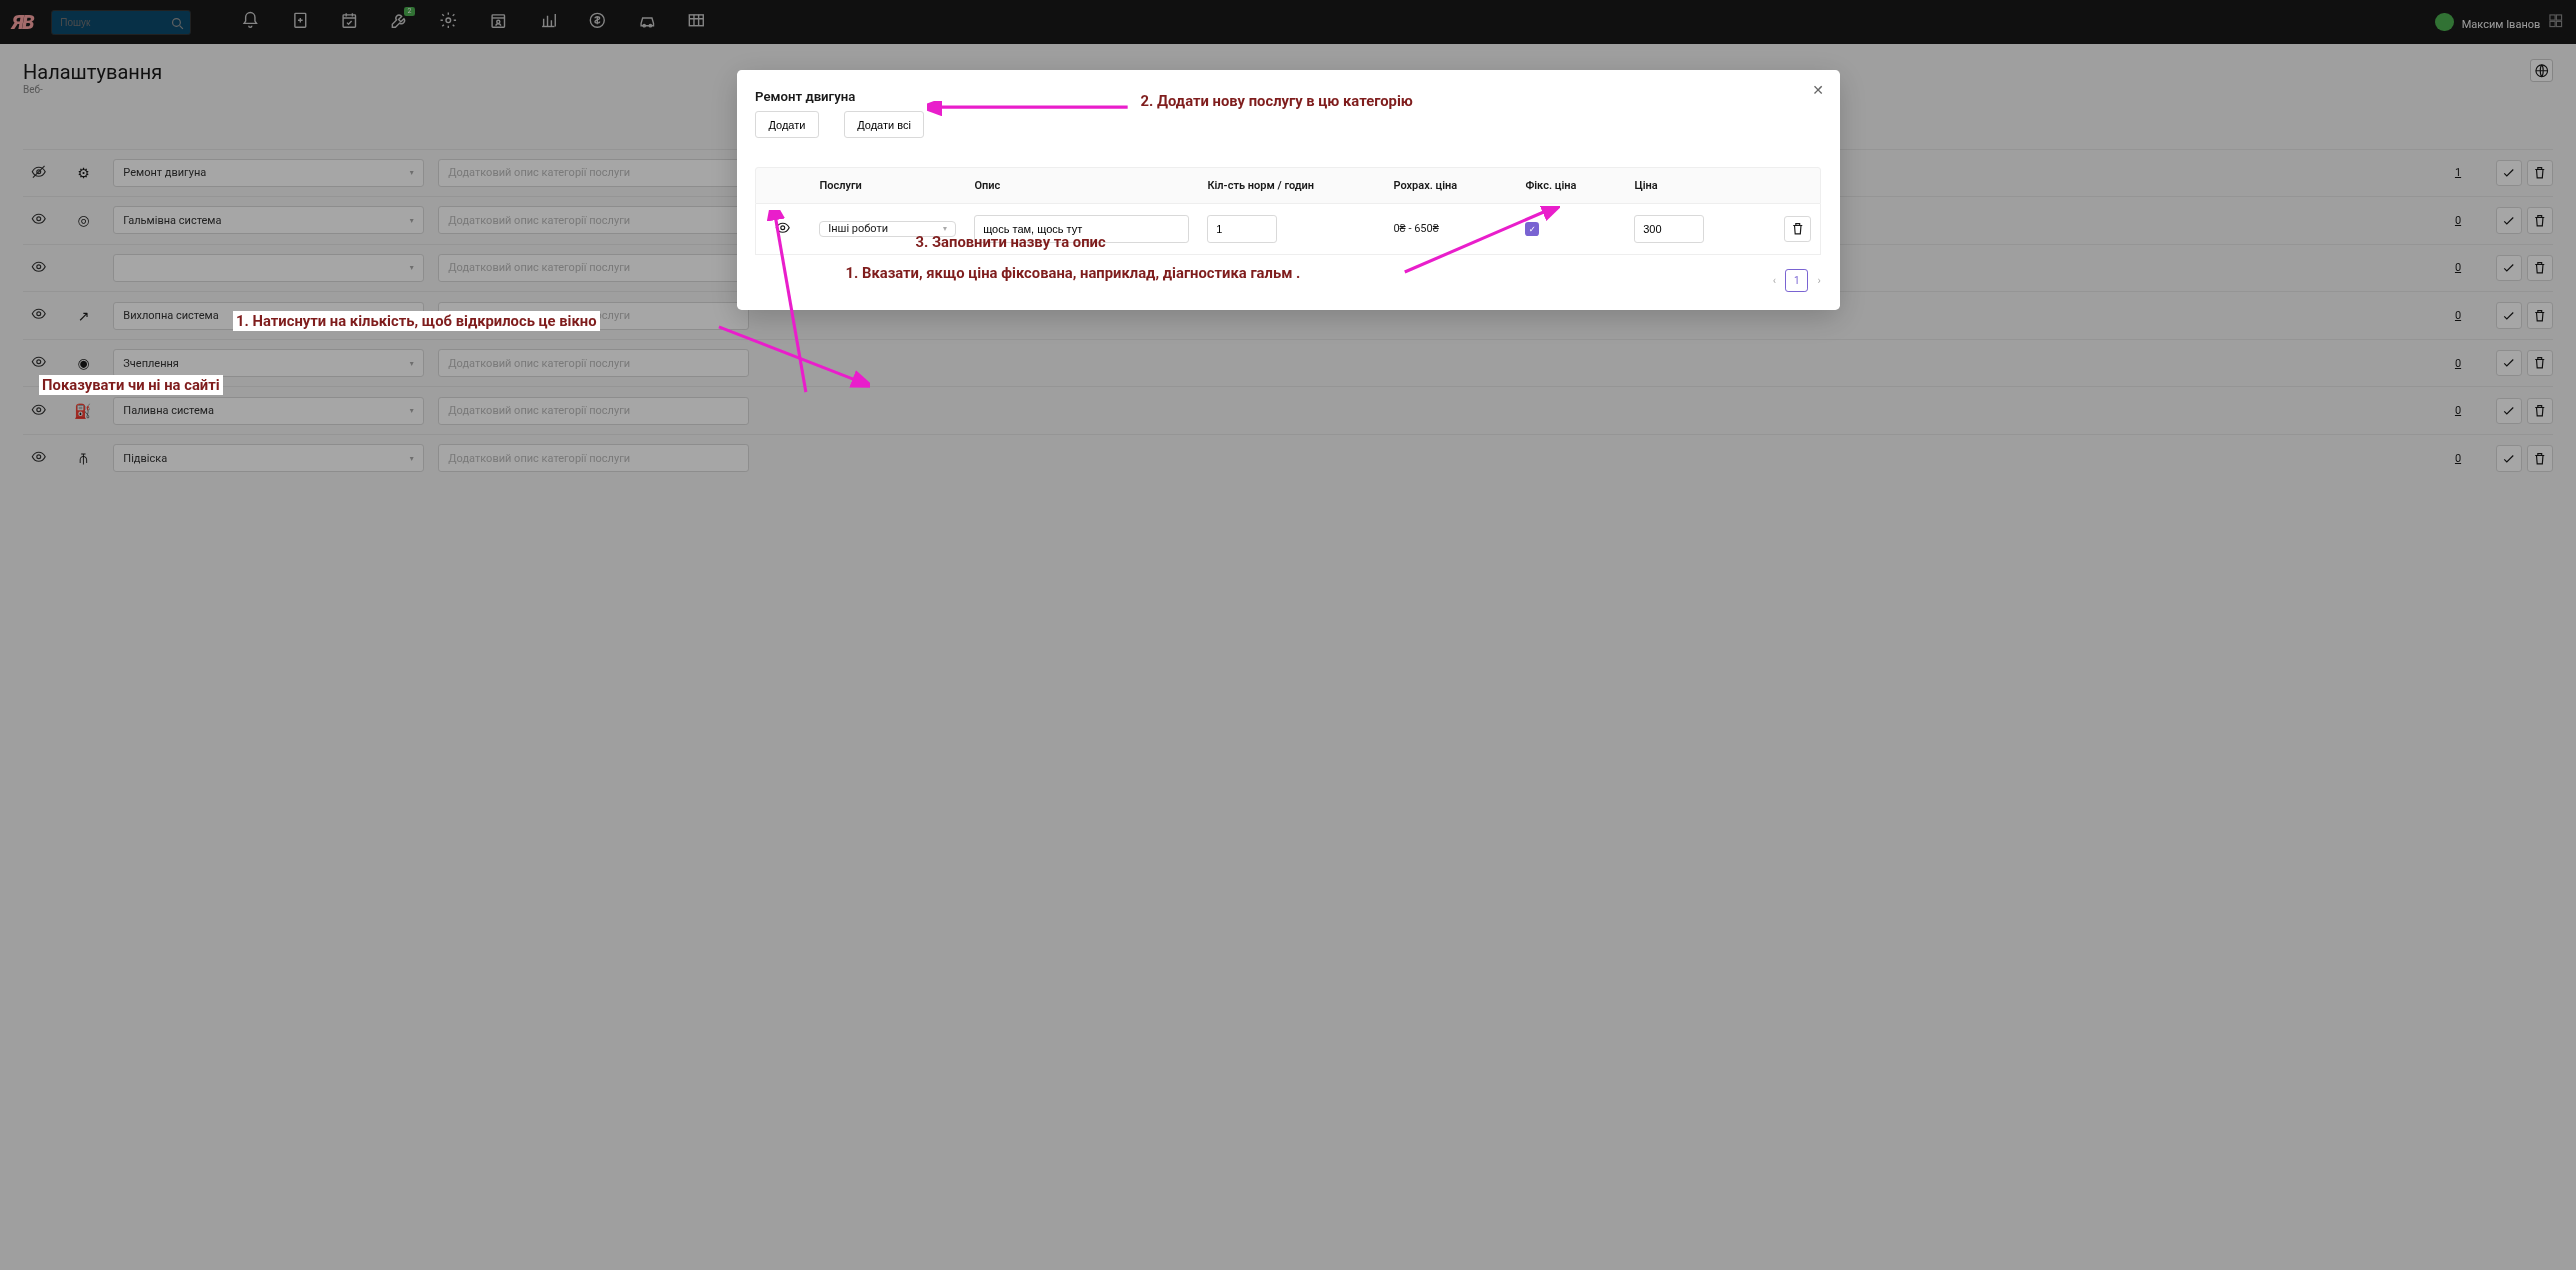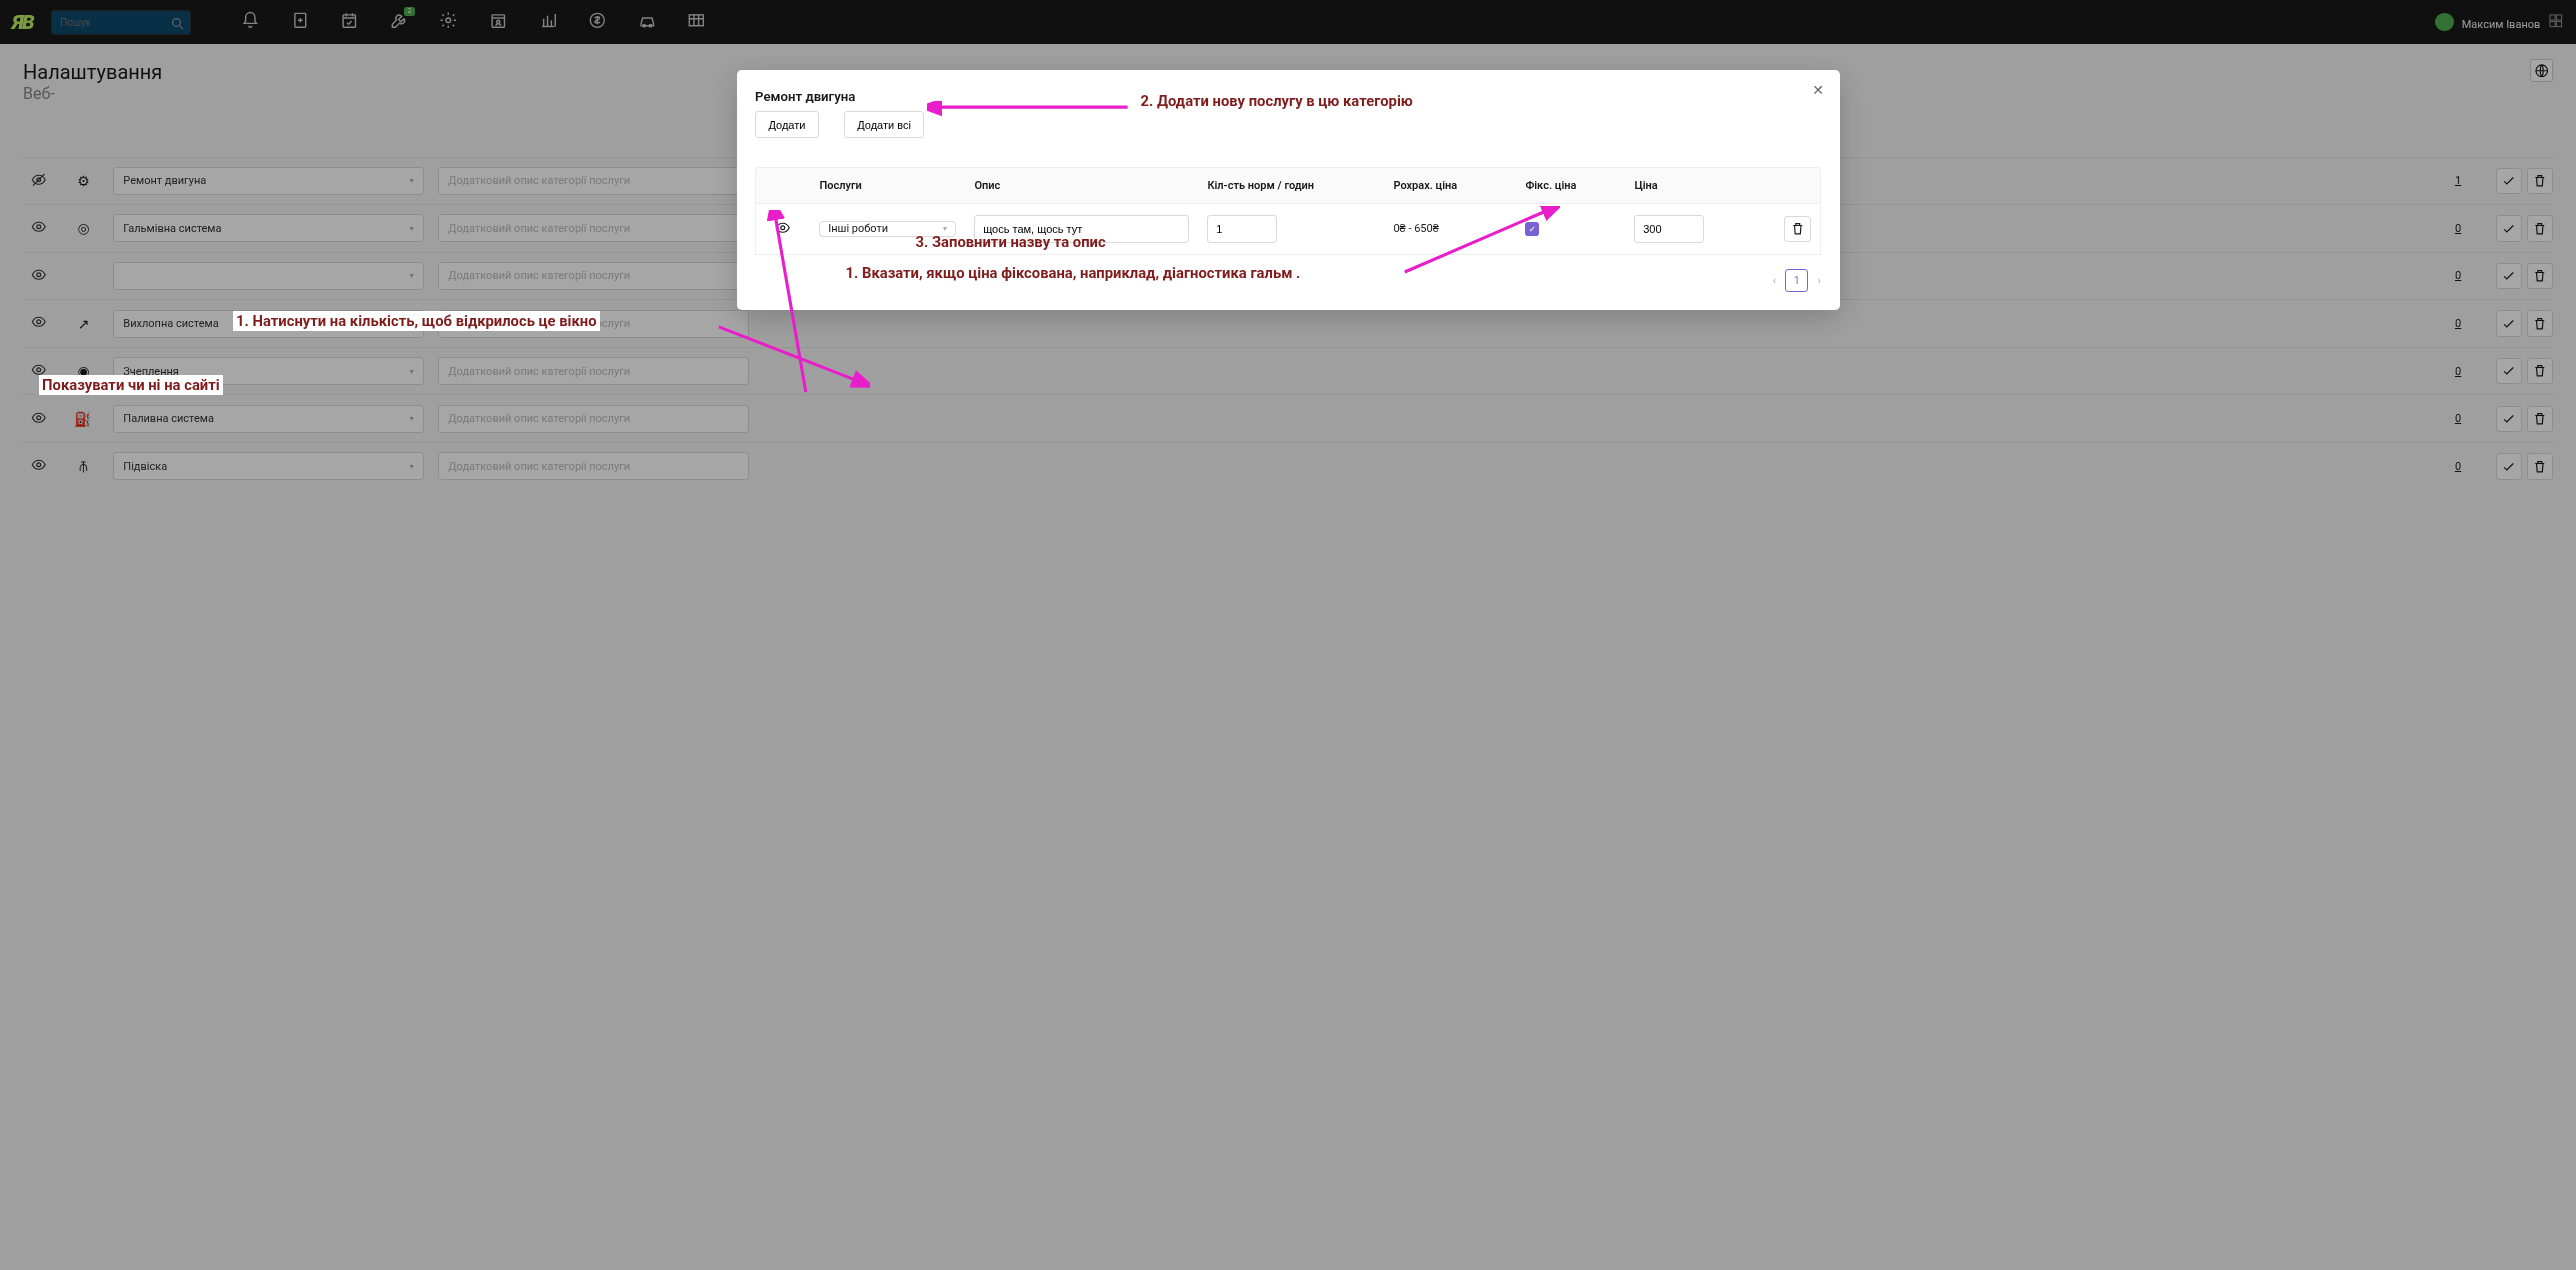--- a/index.html
+++ b/index.html
@@ -1,34 +1,34 @@
 <!DOCTYPE html>
 <html style="font-size:12.4px"><head>
 <meta charset="utf-8">
 <style>
 * { box-sizing: border-box; margin: 0; padding: 0; }
 body { font-family: -apple-system, BlinkMacSystemFont, "Segoe UI", Roboto, sans-serif; background:#f5f5f5; color:#1a1a1a; font-size:11px; }
 
 
 .topbar { height:44px; background:#1a1a1a; display:flex; align-items:center; padding:0 12.4px; gap:18.6px; }
-.logo { font-weight:900; font-size:20px; color:#bef264; font-style:italic; letter-spacing:-1.6px; }
+.logo { font-weight:900; font-size:20px; color:#fca5a5; font-style:italic; letter-spacing:-1.6px; }
 .search-wrap { position:relative; width:140px; }
 .search-wrap input { width:100%; height:25px; border:0.8px solid #333; border-radius:3.1px; background:#0c4a6e; padding:0 23px 0 7.8px; color:#999; font-size:10px; }
 .search-wrap .si { position:absolute; right:6.2px; top:6.2px; color:#999; }
 .nav-icons { display:flex; gap:31px; margin-left:31px; }
 .nav-icons .ic { color:#ccc; cursor:pointer; position:relative; }
 .badge-sm { position:absolute; top:-4.7px; right:-6.2px; background:#4caf50; color:#fff; font-size:7px; border-radius:2.3px; padding:0.8px 3.1px; }
 .user-block { margin-left:auto; display:flex; align-items:flex-end; gap:7.8px; color:#eee; }
 .avatar { width:18.6px; height:18.6px; border-radius:50%; background:#4caf50; display:inline-block; }
 .grid-ic { color:#888; }
 
 
 .page { padding:15.5px 23px; }
 .page h1 { font-size:20px; font-weight:400; }
-.page .sub { font-size:16px; color:#888; }
+.page .sub { font-size:10px; color:#888; }
 
 .globe-btn { position:absolute; right:23px; top:59px; width:23px; height:23px; border:0.8px solid #ccc; border-radius:3.1px; display:flex; align-items:center; justify-content:center; background:#fff; }
 
 .bg-table { margin-top:54px; }
 .bg-row { display:flex; align-items:center; gap:14px; padding:9.3px 0; border-top:0.8px solid #e5e5e5; }
 .bg-row .vis { width:31px; text-align:center; color:#333; }
 .bg-row .cat-ic { width:31px; text-align:center; font-size:14px; }
 .bg-row .sel { flex:0 0 311px; height:28px; border:0.8px solid #d9d9d9; border-radius:3.1px; background:#fff; display:flex; align-items:center; justify-content:space-between; padding:0 9.3px; color:#333; }
 .bg-row .sel .chev { color:#aaa; font-size:7.8px; }
 .bg-row .desc { flex:0 0 311px; height:28px; border:0.8px solid #d9d9d9; border-radius:3.1px; background:#fff; padding:0 9.3px; color:#bbb; display:flex; align-items:center; }

